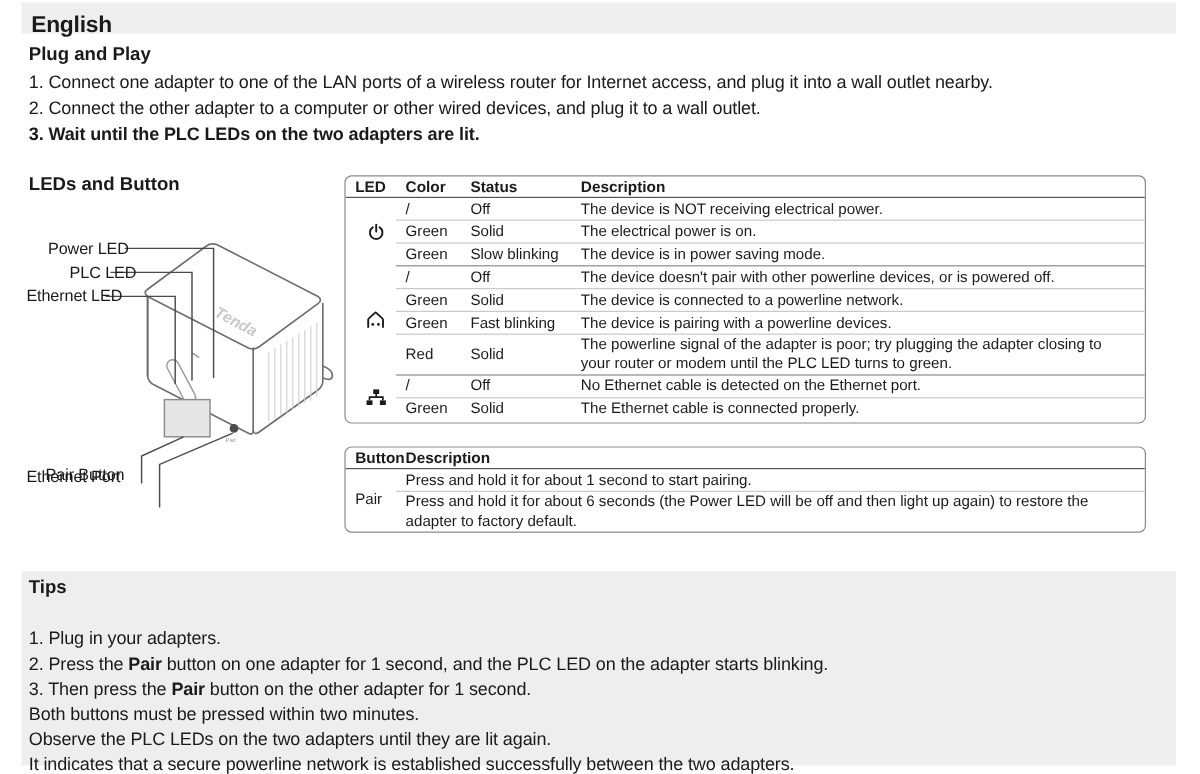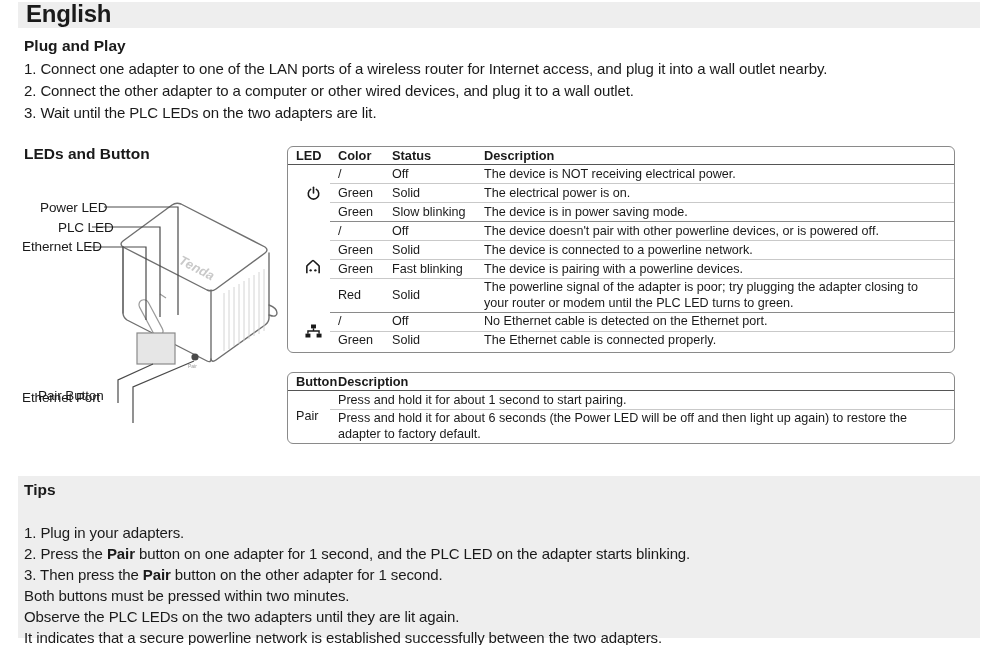--- a/index.html
+++ b/index.html
@@ -16,27 +16,27 @@
   .band {
     position: absolute;
     background: #eeeeee;
   }
   #band-english { left: 18px; top: 2px; width: 962px; height: 26px; }
   #band-tips    { left: 18px; top: 476px; width: 962px; height: 162px; }
 
   
   .txt { position: absolute; white-space: nowrap; }
 
-  #english-heading { left: 26px; top: 0; font-size: 24px; font-weight: bold; letter-spacing: -0.2px; }
+  #english-heading { left: 26px; top: 11px; font-size: 19px; font-weight: bold; letter-spacing: -0.2px; }
   #plug-heading    { left: 24px; top: 37px; font-size: 15.5px; font-weight: bold; }
 
   .step { left: 24px; font-size: 15px; letter-spacing: -0.1px; }
   #step1 { top: 60px; }
   #step2 { top: 82px; }
-  #step3 { top: 104px; }
+  #step3 { top: 104px; font-weight: bold; }
 
   #leds-heading { left: 24px; top: 145px; font-size: 15.5px; font-weight: bold; }
 
   
   #device-figure {
     position: absolute; left: 20px; top: 165px; width: 262px; height: 280px;
   }
   #device-figure svg { display:block; }
 
   .callout { position: absolute; font-size: 13.5px; white-space: nowrap; letter-spacing:-0.1px; }

